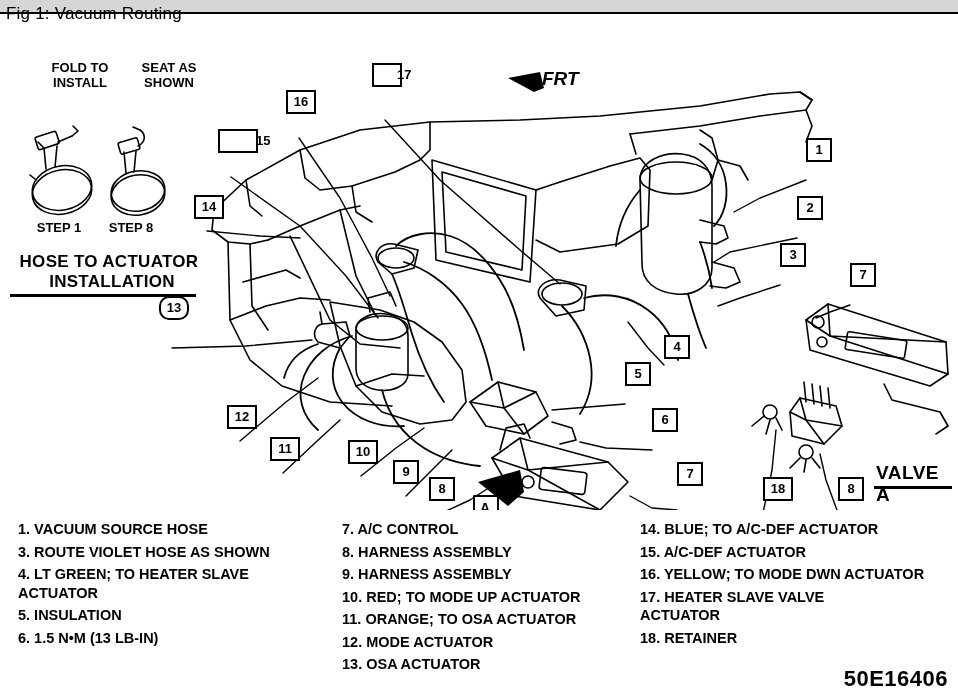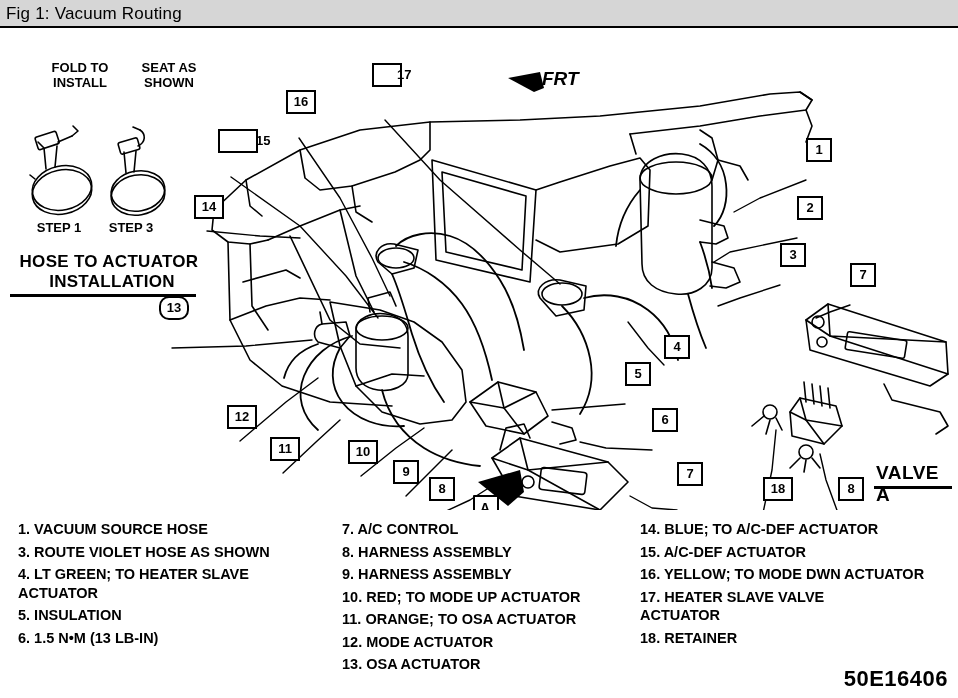--- a/index.html
+++ b/index.html
@@ -18,21 +18,21 @@
   #page {
     position: relative;
     width: 958px;
     height: 698px;
   }
   
   .title-bar {
     position: absolute;
     left: 0; top: 0;
     width: 100%;
-    height: 28px;
+    height: 14px;
     background: #d6d6d6;
     border-bottom: 2px solid #000;
     box-sizing: border-box;
   }
   .title-text {
     position: absolute;
     left: 6px;
     top: 4px;
     font-size: 17px;
     letter-spacing: 0.2px;
@@ -298,21 +298,21 @@
       </g>
       <text x="480" y="483" font-family="Liberation Sans, sans-serif" font-size="14" font-weight="bold" fill="#000">A</text>
     </svg>
   </div>
 
   <div class="lbl" style="left:38px; top:60px; width:84px;">FOLD TO
 INSTALL</div>
   <div class="lbl" style="left:130px; top:60px; width:78px;">SEAT AS
 SHOWN</div>
   <div class="lbl" style="left:24px; top:220px; width:70px;">STEP 1</div>
-  <div class="lbl" style="left:96px; top:220px; width:70px;">STEP 3</div>
+  <div class="lbl" style="left:96px; top:220px; width:70px;">STEP 8</div>
   <div class="lbl big" style="left:4px; top:254px; width:210px;">HOSE TO ACTUATOR</div>
   <div class="lbl big" style="left:22px; top:274px; width:180px;">INSTALLATION</div>
   <div class="underline-box" style="left:10px; top:294px; width:186px;"></div>
 
   <div class="frt-label" style="left:542px; top:68px;">FRT</div>
 
   <div class="viewa" style="left:876px; top:462px;">VALVE A</div>
   <div class="underline-box" style="left:874px; top:486px; width:78px;"></div>
 
   <div class="callout" style="left:806px; top:138px;">1</div>

